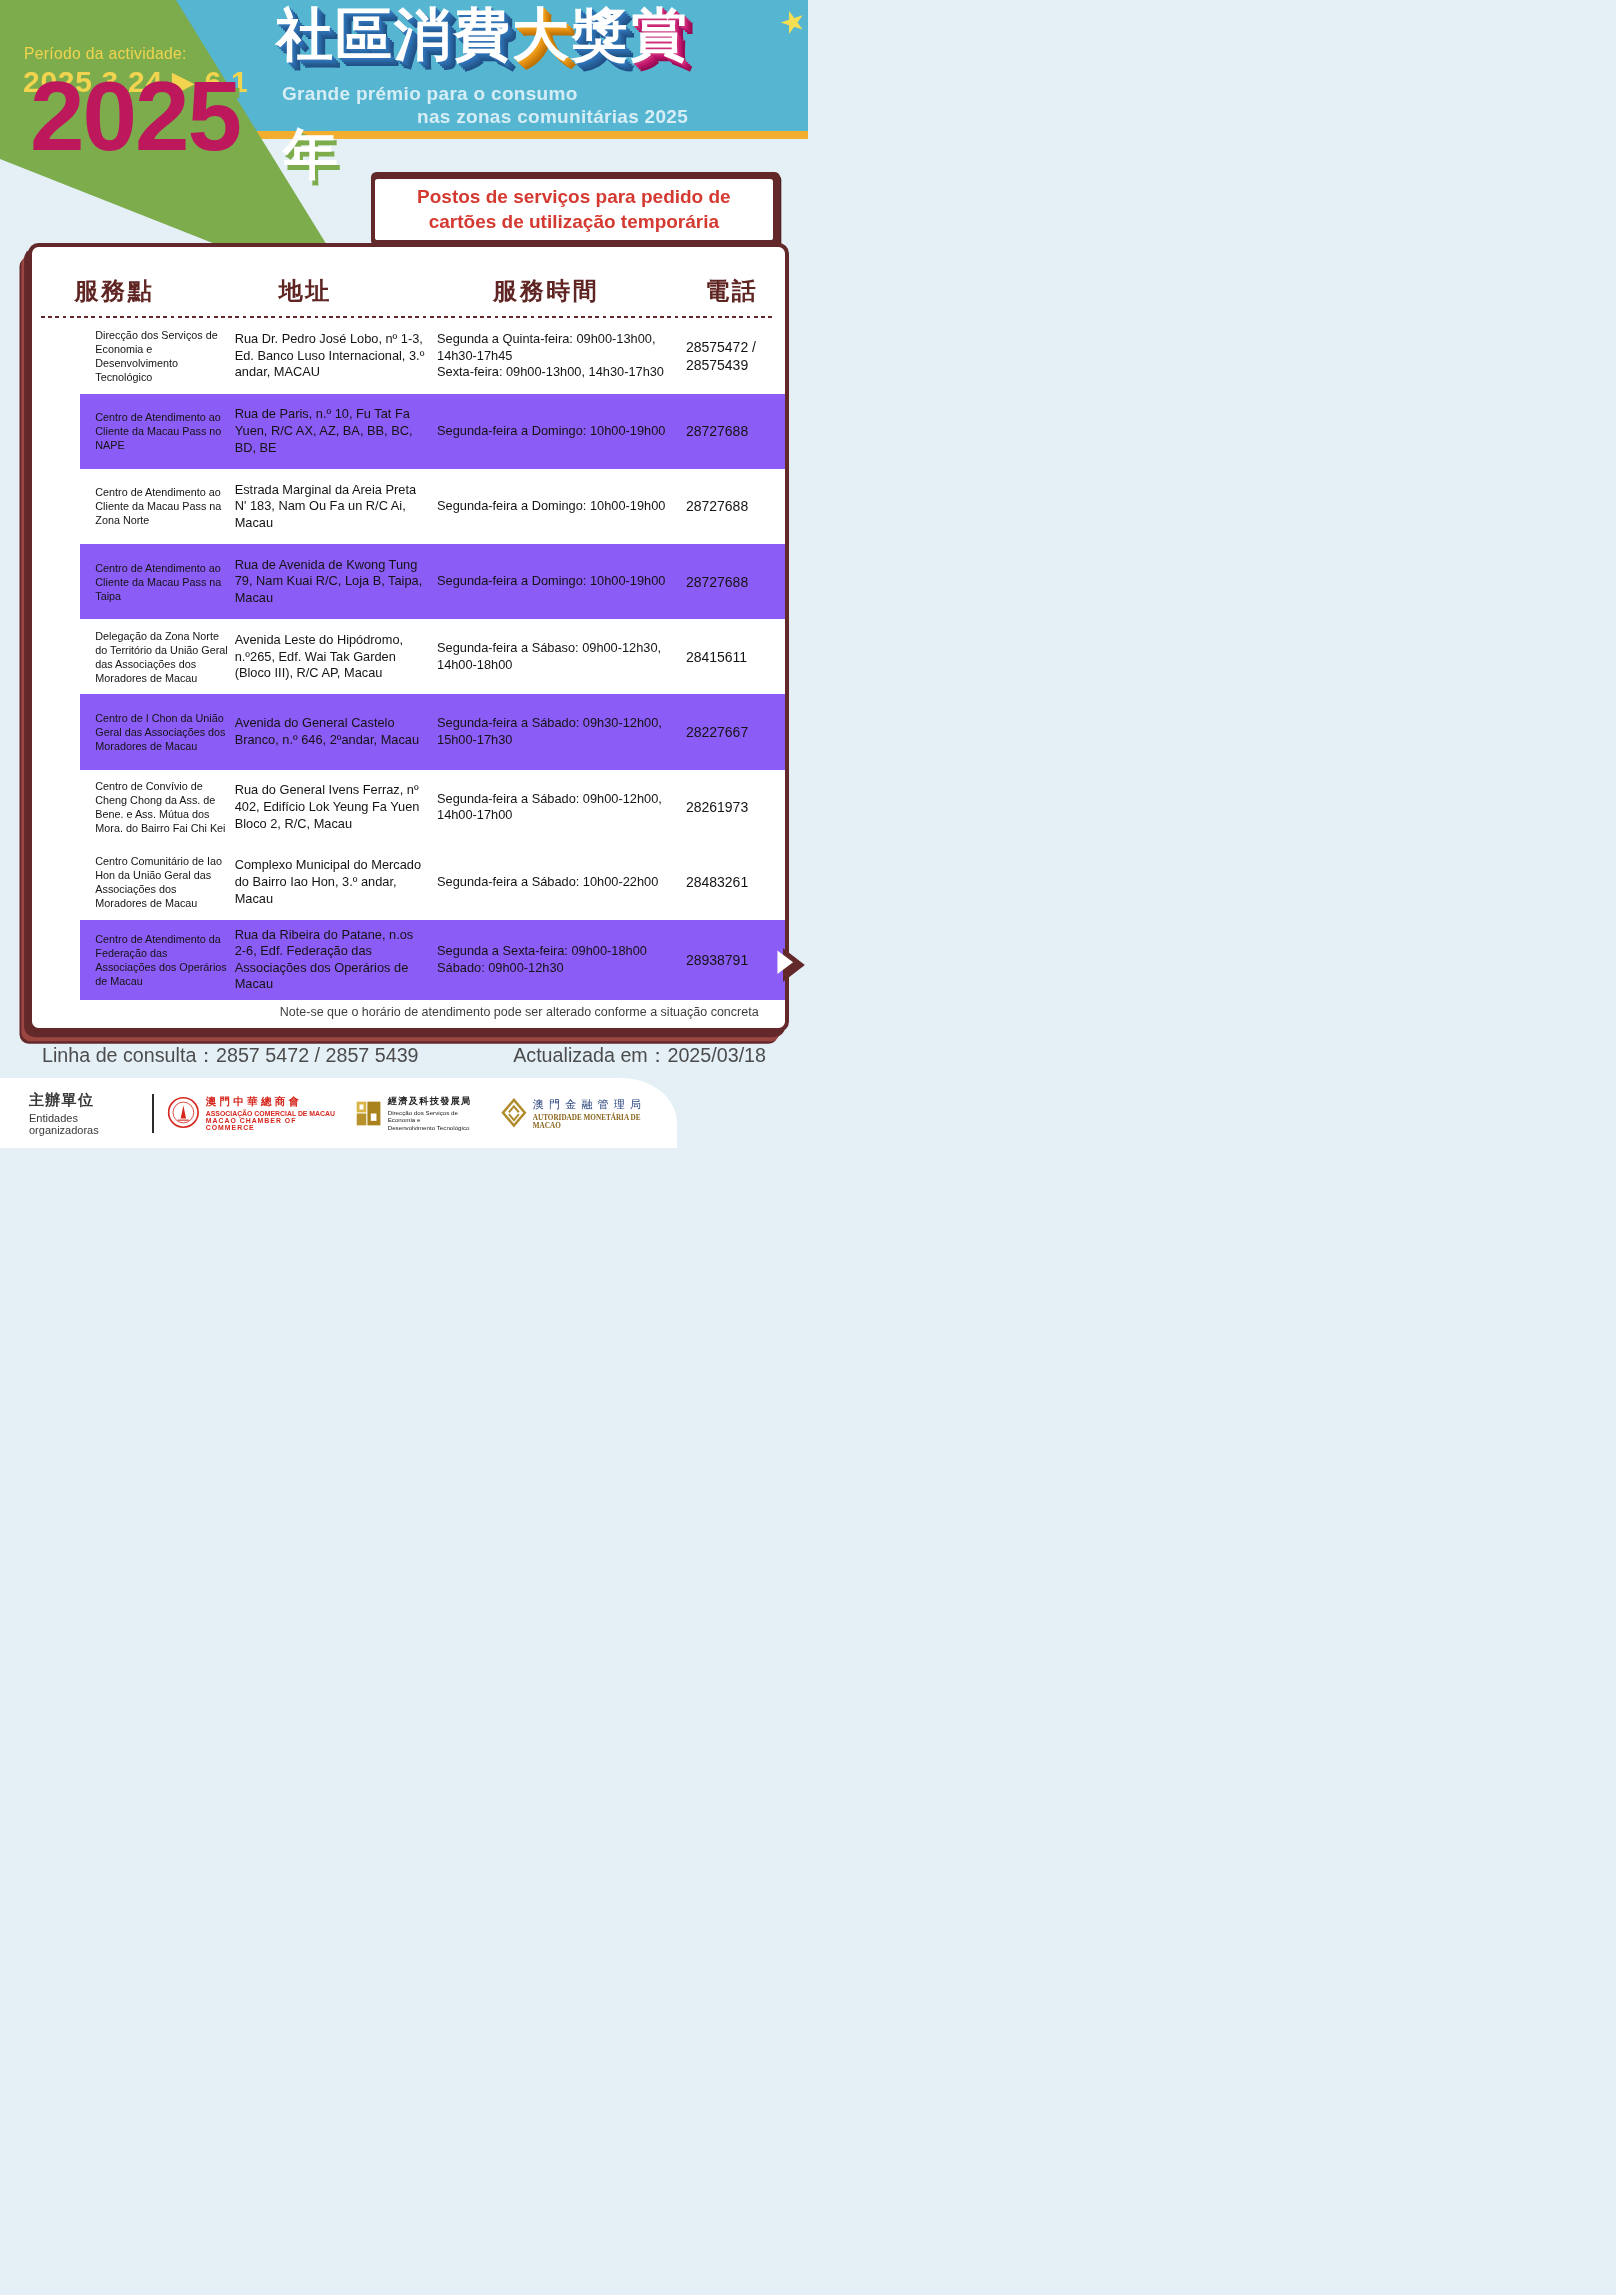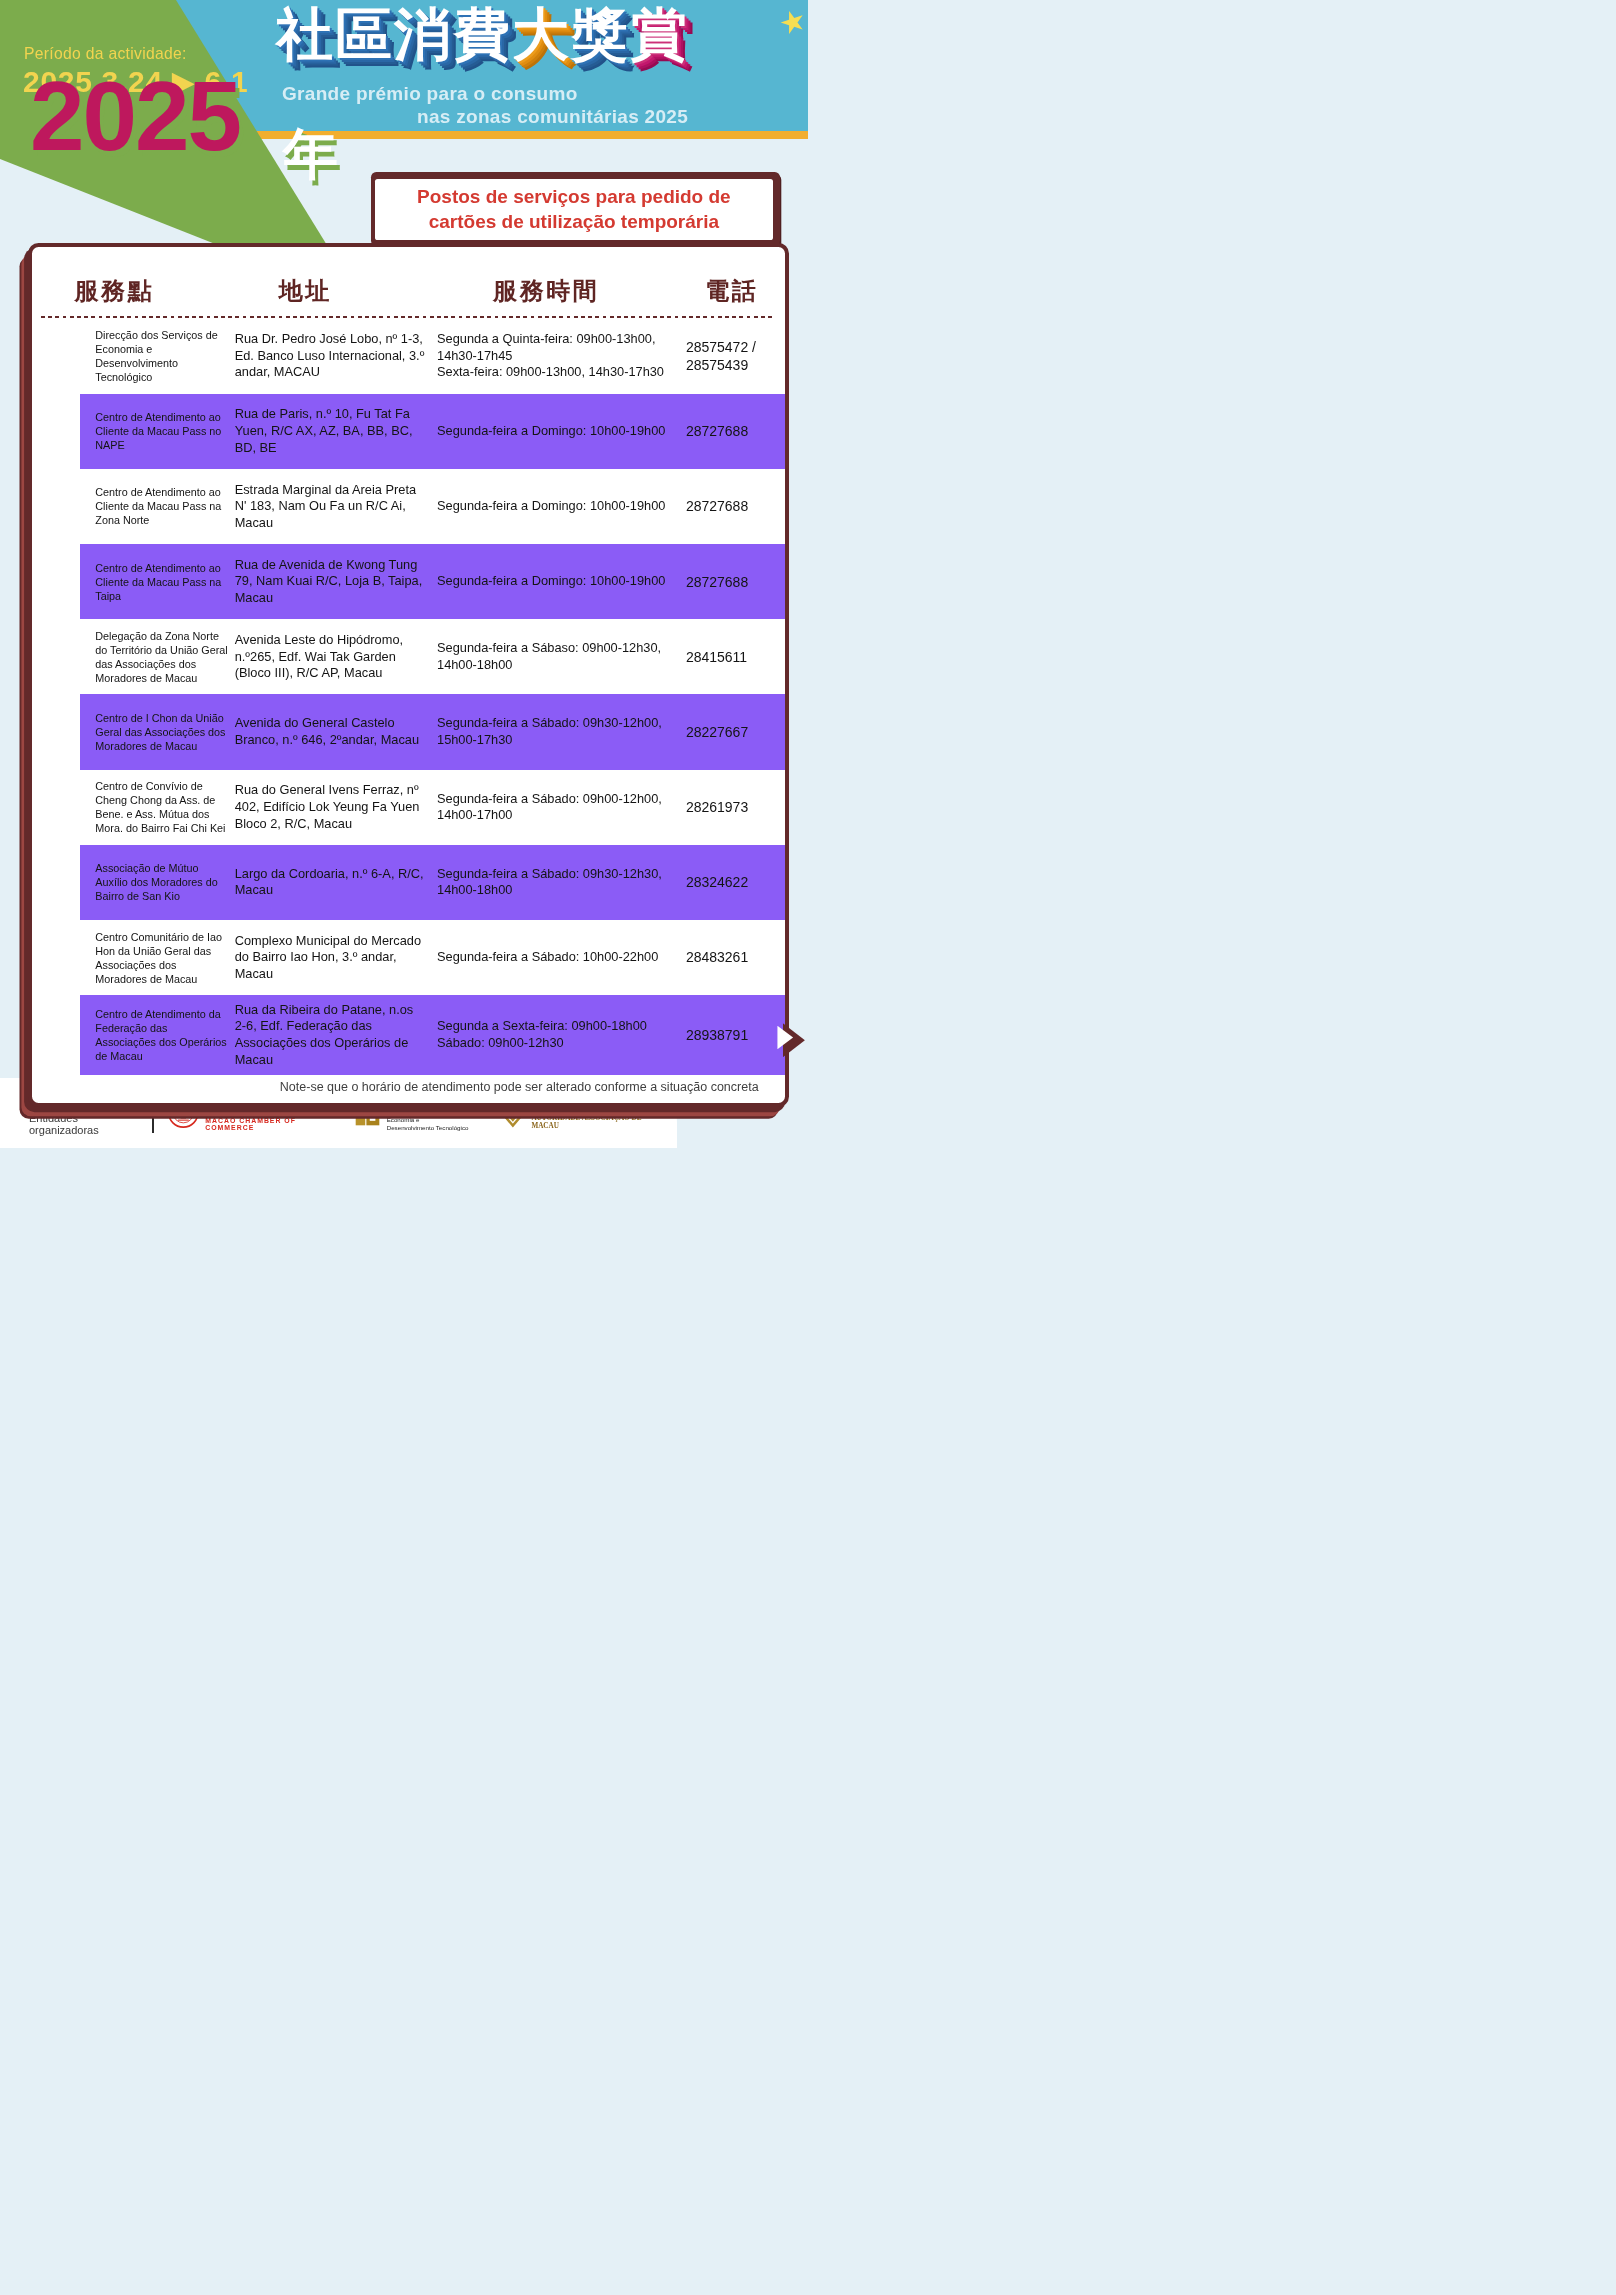--- a/index.html
+++ b/index.html
@@ -191,26 +191,20 @@
     <div class="cell c-addr">Avenida do General Castelo Branco, n.º 646, 2ºandar, Macau</div>
     <div class="cell c-hours">Segunda-feira a Sábado: 09h30-12h00, 15h00-17h30</div>
     <div class="cell c-phone">28227667</div>
   </div>
   <div class="trow">
     <div class="cell c-name">Centro de Convívio de Cheng Chong da Ass. de Bene. e Ass. Mútua dos Mora. do Bairro Fai Chi Kei</div>
     <div class="cell c-addr">Rua do General Ivens Ferraz, nº 402, Edifício Lok Yeung Fa Yuen Bloco 2, R/C, Macau</div>
     <div class="cell c-hours">Segunda-feira a Sábado: 09h00-12h00, 14h00-17h00</div>
     <div class="cell c-phone">28261973</div>
   </div>
-  <div class="trow alt">
-    <div class="cell c-name">Associação de Mútuo Auxílio dos Moradores do Bairro de San Kio</div>
-    <div class="cell c-addr">Largo da Cordoaria, n.º 6-A, R/C, Macau</div>
-    <div class="cell c-hours">Segunda-feira a Sábado: 09h30-12h30, 14h00-18h00</div>
-    <div class="cell c-phone">28324622</div>
-  </div>
   <div class="trow">
     <div class="cell c-name">Centro Comunitário de Iao Hon da União Geral das Associações dos Moradores de Macau</div>
     <div class="cell c-addr">Complexo Municipal do Mercado do Bairro Iao Hon, 3.º andar, Macau</div>
     <div class="cell c-hours">Segunda-feira a Sábado: 10h00-22h00</div>
     <div class="cell c-phone">28483261</div>
   </div>
   <div class="trow alt">
     <div class="cell c-name">Centro de Atendimento da Federação das Associações dos Operários de Macau</div>
     <div class="cell c-addr">Rua da Ribeira do Patane, n.os 2-6, Edf. Federação das Associações dos Operários de Macau</div>
     <div class="cell c-hours">Segunda a Sexta-feira: 09h00-18h00
@@ -266,17 +260,17 @@
   </div>
 
   <div class="logo-group amcm">
     <svg width="27.6" height="31.5" viewBox="0 0 52 60">
       <path d="M26 4 L48 30 L26 56 L4 30 Z" fill="none" stroke="#b08c2e" stroke-width="5"></path>
       <path d="M16 29 L26 17 L36 29" fill="none" stroke="#b08c2e" stroke-width="4"></path>
       <path d="M16 33 L26 45 L36 33" fill="none" stroke="#b08c2e" stroke-width="4"></path>
     </svg>
     <div class="txt">
       <div class="cn">澳門金融管理局</div>
-      <div class="pt">AUTORIDADE ASSOCIAÇÃO DE MACAU</div>
+      <div class="pt">AUTORIDADE MONETÁRIA DE MACAO</div>
     </div>
   </div>
 </div>
 
 
 </body></html>

